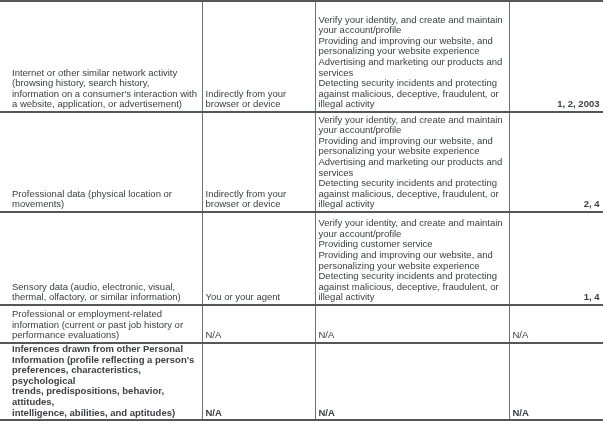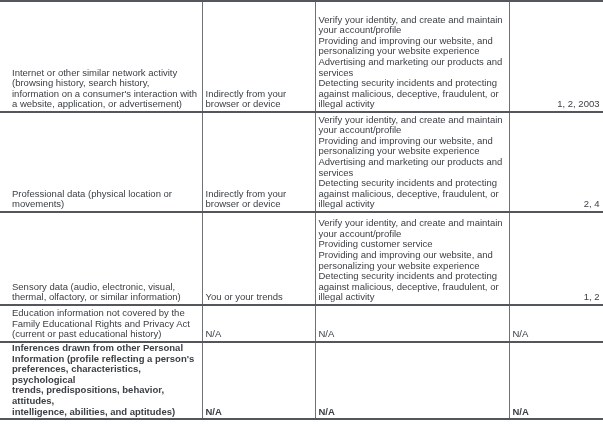--- a/index.html
+++ b/index.html
@@ -24,21 +24,21 @@
     border-top: 2px solid #53565b;
     border-bottom: 2px solid #53565b;
     vertical-align: bottom;
     padding: 0 3px 1px 3px;
     white-space: pre-line;
     overflow: hidden;
     word-wrap: break-word;
   }
   table.disclosure td:first-child { border-left: none; padding-left: 12px; }
   td.cat { padding-right: 6px; }
-  td.ref-right { text-align: right; padding-right: 2px; }
+  td.ref-right { text-align: right; padding-right: 2px; font-weight: bold; }
   td.ref-left  { text-align: left; }
   tr.r1 { height: 111px; }
   tr.r2 { height: 100px; }
   tr.r3 { height: 93px; }
   tr.r4 { height: 38px; }
   tr.r5 { height: 37px; }
   tr.r6 { height: 52px; font-weight: bold; }
 </style>
 </head>
 <body>
@@ -81,35 +81,35 @@
 Advertising and marketing our products and
 services
 Detecting security incidents and protecting
 against malicious, deceptive, fraudulent, or
 illegal activity</td>
       <td class="ref ref-right">2, 4</td>
     </tr>
     <tr class="r3">
       <td class="cat">Sensory data (audio, electronic, visual,
 thermal, olfactory, or similar information)</td>
-      <td class="src">You or your trends</td>
+      <td class="src">You or your agent</td>
       <td class="purp">Verify your identity, and create and maintain
 your account/profile
 Providing customer service
 Providing and improving our website, and
 personalizing your website experience
 Detecting security incidents and protecting
 against malicious, deceptive, fraudulent, or
 illegal activity</td>
-      <td class="ref ref-right">1, 2</td>
+      <td class="ref ref-right">1, 4</td>
     </tr>
-    <tr class="r5">
-      <td class="cat">Education information not covered by the
-Family Educational Rights and Privacy Act
-(current or past educational history)</td>
+    <tr class="r4">
+      <td class="cat">Professional or employment-related
+information (current or past job history or
+performance evaluations)</td>
       <td class="src">N/A</td>
       <td class="purp">N/A</td>
       <td class="ref ref-left">N/A</td>
     </tr>
     <tr class="r6">
       <td class="cat">Inferences drawn from other Personal
 Information (profile reflecting a person's
 preferences, characteristics, psychological
 trends, predispositions, behavior, attitudes,
 intelligence, abilities, and aptitudes)</td>

